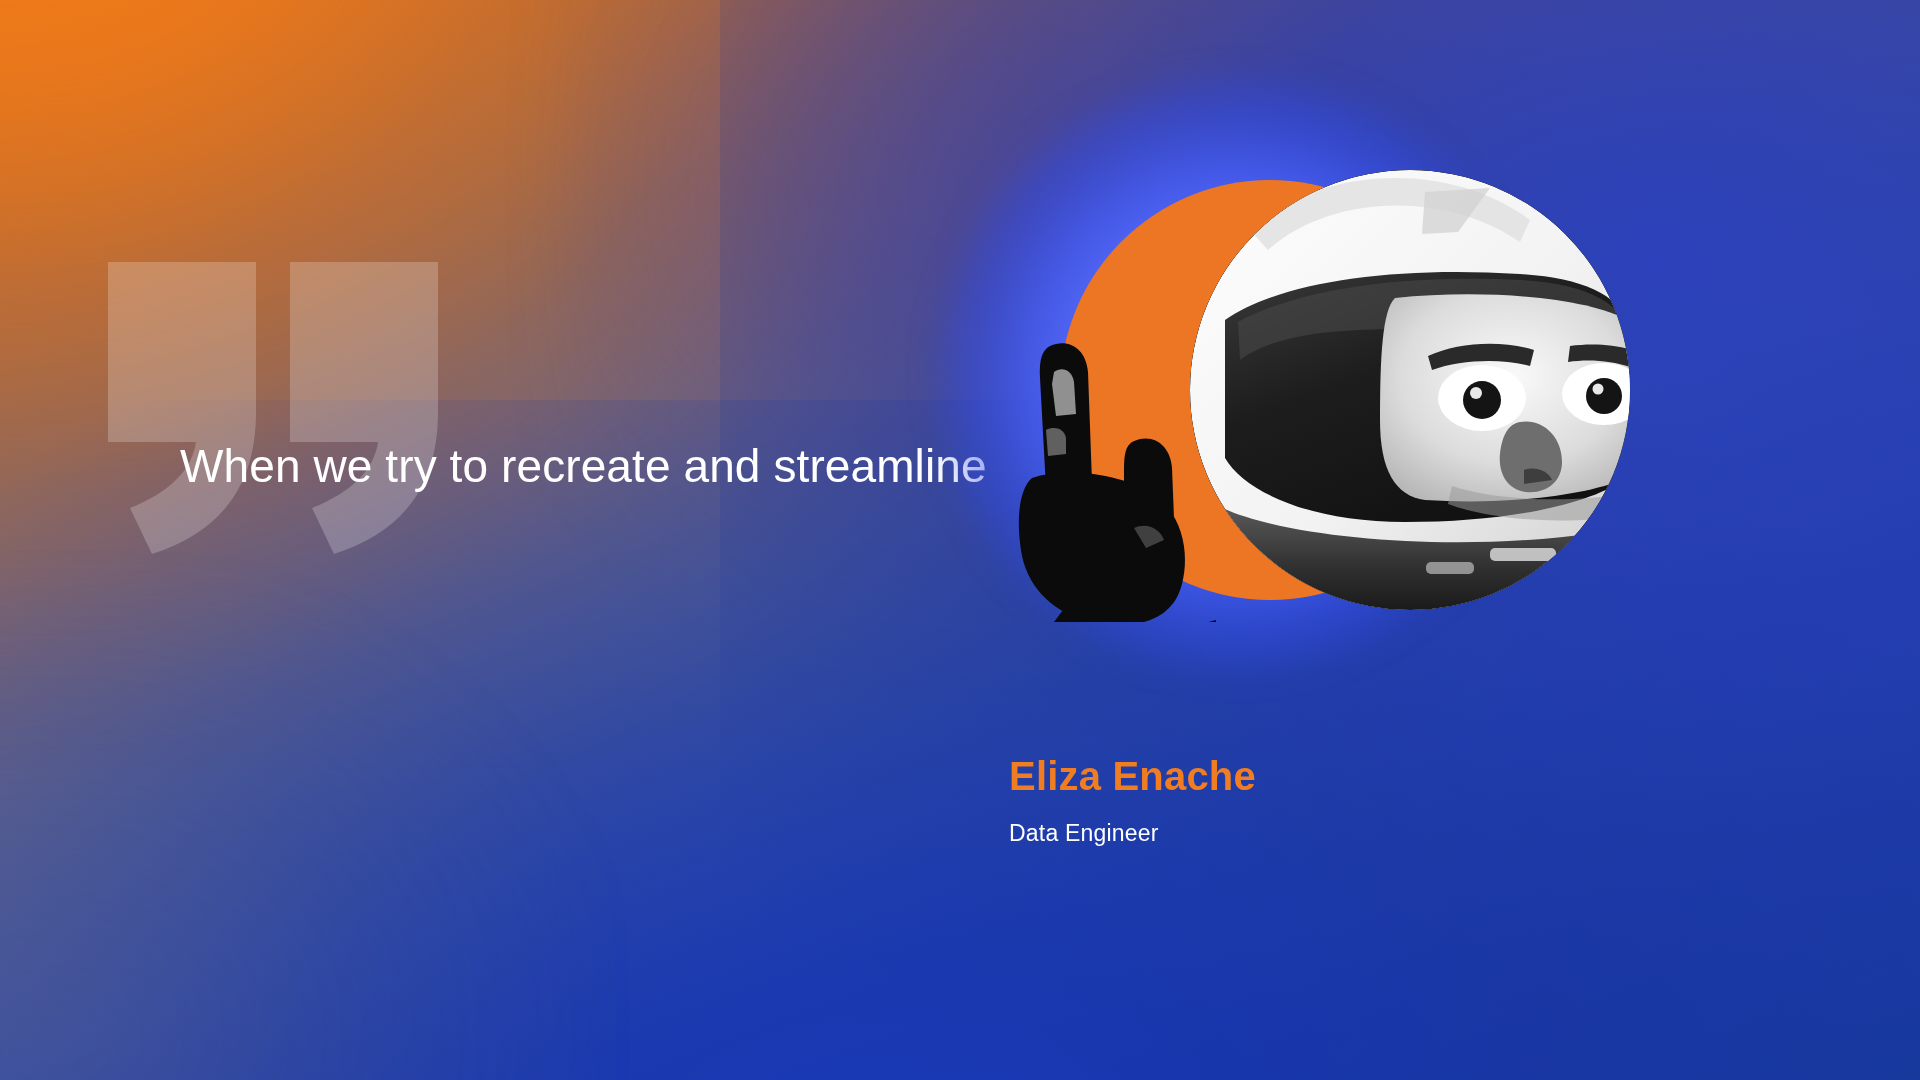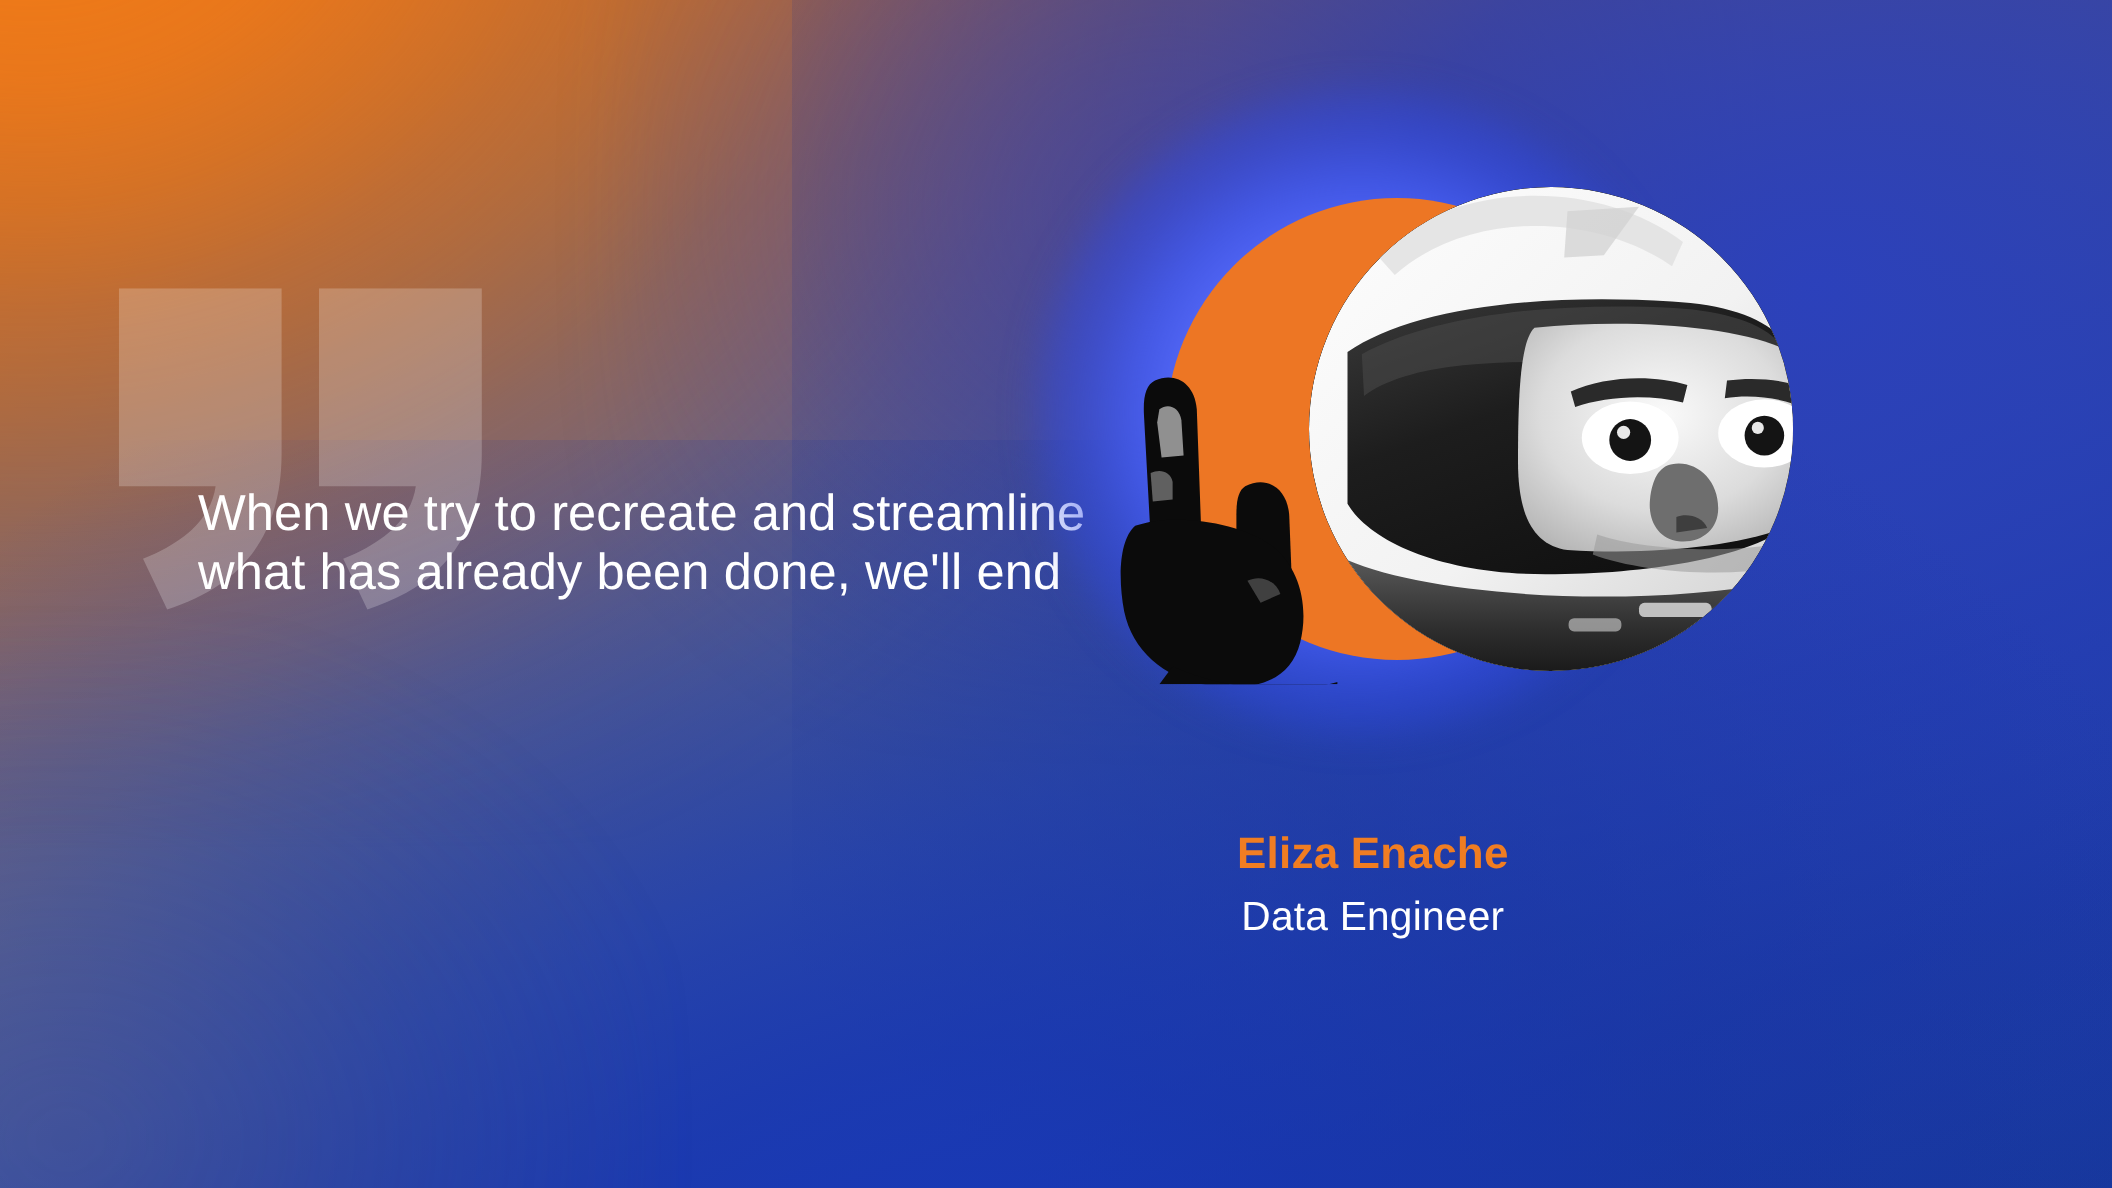--- a/index.html
+++ b/index.html
@@ -151,34 +151,33 @@
   .hand {
     position:absolute;
     left:6px; top:192px;
     width:210px; height:290px;
   }
   .hand svg { display:block; width:100%; height:100%; }
 
   
   .caption {
     position:absolute;
-    left:988px; top:752px;
+    left:1009px; top:752px;
     width:520px;
-    text-align:center;
   }
   .caption-name {
     color:#F07D22;
     font-size:40px;
     font-weight:700;
     line-height:48px;
     letter-spacing:0.2px;
   }
   .caption-role {
     color:#FFFFFF;
-    font-size:37px;
+    font-size:23px;
     font-weight:400;
     line-height:46px;
     margin-top:10px;
     letter-spacing:0.2px;
   }
 </style>
 </head>
 <body>
 
 <div id="slide">
@@ -194,21 +193,20 @@
     <svg width="360" height="300" viewBox="0 0 360 300" aria-hidden="true">
       <g fill="#FFFFFF" fill-opacity="0.22">
         <path d="M0,0 H148 V150 C148,225 112,270 44,292 L22,246 C62,230 84,208 88,180 H0 Z"></path>
         <path d="M182,0 H330 V150 C330,225 294,270 226,292 L204,246 C244,230 266,208 270,180 H182 Z"></path>
       </g>
     </svg>
   </div>
 
   <div class="quote-block">
     <div class="quote-line">When we try to recreate and streamline</div>
-    <div class="quote-line">what has already been done, we'll end</div>
   </div>
 
   <div class="avatar-wrap">
     <div class="avatar-glow"></div>
     <div class="avatar-circle"></div>
 
     <div class="photo-circle">
       <svg viewBox="0 0 440 440" aria-hidden="true">
         <defs>
           <clipPath id="circClip">

